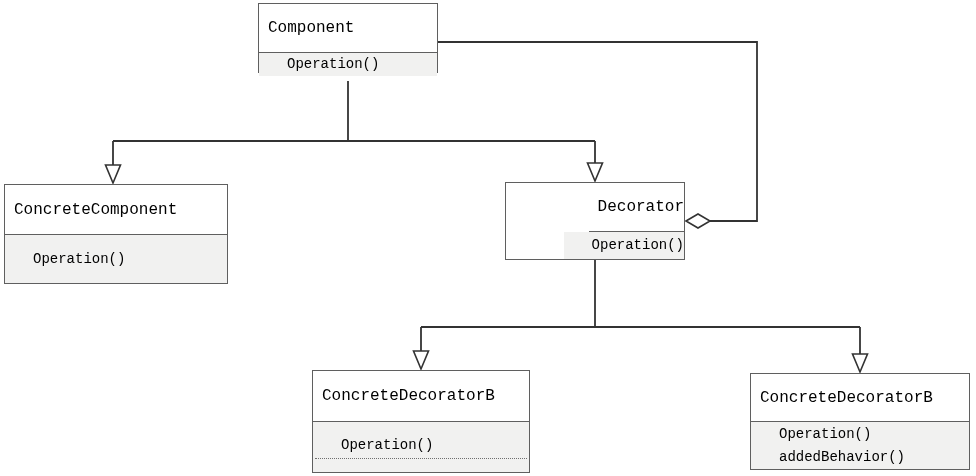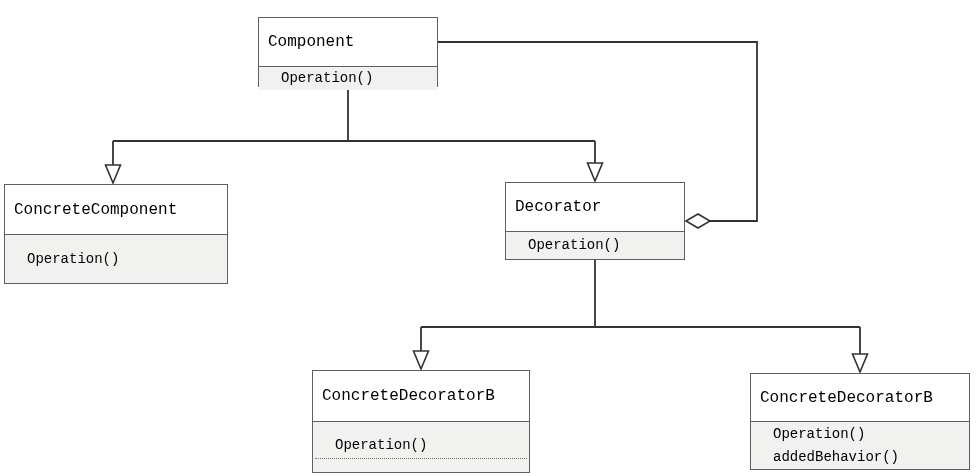--- a/index.html
+++ b/index.html
@@ -55,21 +55,21 @@
   .cls-ops {
     flex: 1 1 auto;
     background: #f1f1f0;
     display: flex;
     flex-direction: column;
     justify-content: center;
   }
   .member {
     font-size: 14px;
     line-height: 23px;
-    padding-left: 22px;
+    padding-left: 28px;
     white-space: nowrap;
   }
   .dotted-divider {
     border-top: 1px dotted #6f6f6f;
     margin: 1px 2px;
     height: 0;
   }
 </style>
 </head>
 <body>
@@ -89,35 +89,35 @@
       <polygon class="tri" points="421,369 413.5,351 428.5,351"></polygon>
       <polygon class="tri" points="860,372 852.5,354 867.5,354"></polygon>
     </g>
 
     <g>
       <path class="wire" d="M438,42 H757 V221 H710"></path>
       <polygon class="diamond" points="686,221 698,214 710,221 698,228"></polygon>
     </g>
   </svg>
 
-  <div class="uml-class" style="left:258px; top:17px; width:180px; height:70px;">
+  <div class="uml-class" style="left:258px; top:3px; width:180px; height:70px;">
     <div class="cls-title" style="height:48px;">Component</div>
     <div class="cls-ops">
       <div class="member">Operation()</div>
     </div>
   </div>
 
   <div class="uml-class" style="left:4px; top:184px; width:224px; height:100px;">
     <div class="cls-title" style="height:49px;">ConcreteComponent</div>
     <div class="cls-ops">
       <div class="member">Operation()</div>
     </div>
   </div>
 
-  <div class="uml-class" style="left:505px; top:182px; width:180px; height:78px;">
+  <div class="uml-class" style="left:505px; top:182px; width:180px; height:78px;align-items:flex-end;">
     <div class="cls-title" style="height:48px;">Decorator</div>
     <div class="cls-ops">
       <div class="member">Operation()</div>
     </div>
   </div>
 
   <div class="uml-class" style="left:312px; top:370px; width:218px; height:103px;">
     <div class="cls-title" style="height:50px;">ConcreteDecoratorB</div>
     <div class="cls-ops">
       <div class="member">Operation()</div>

